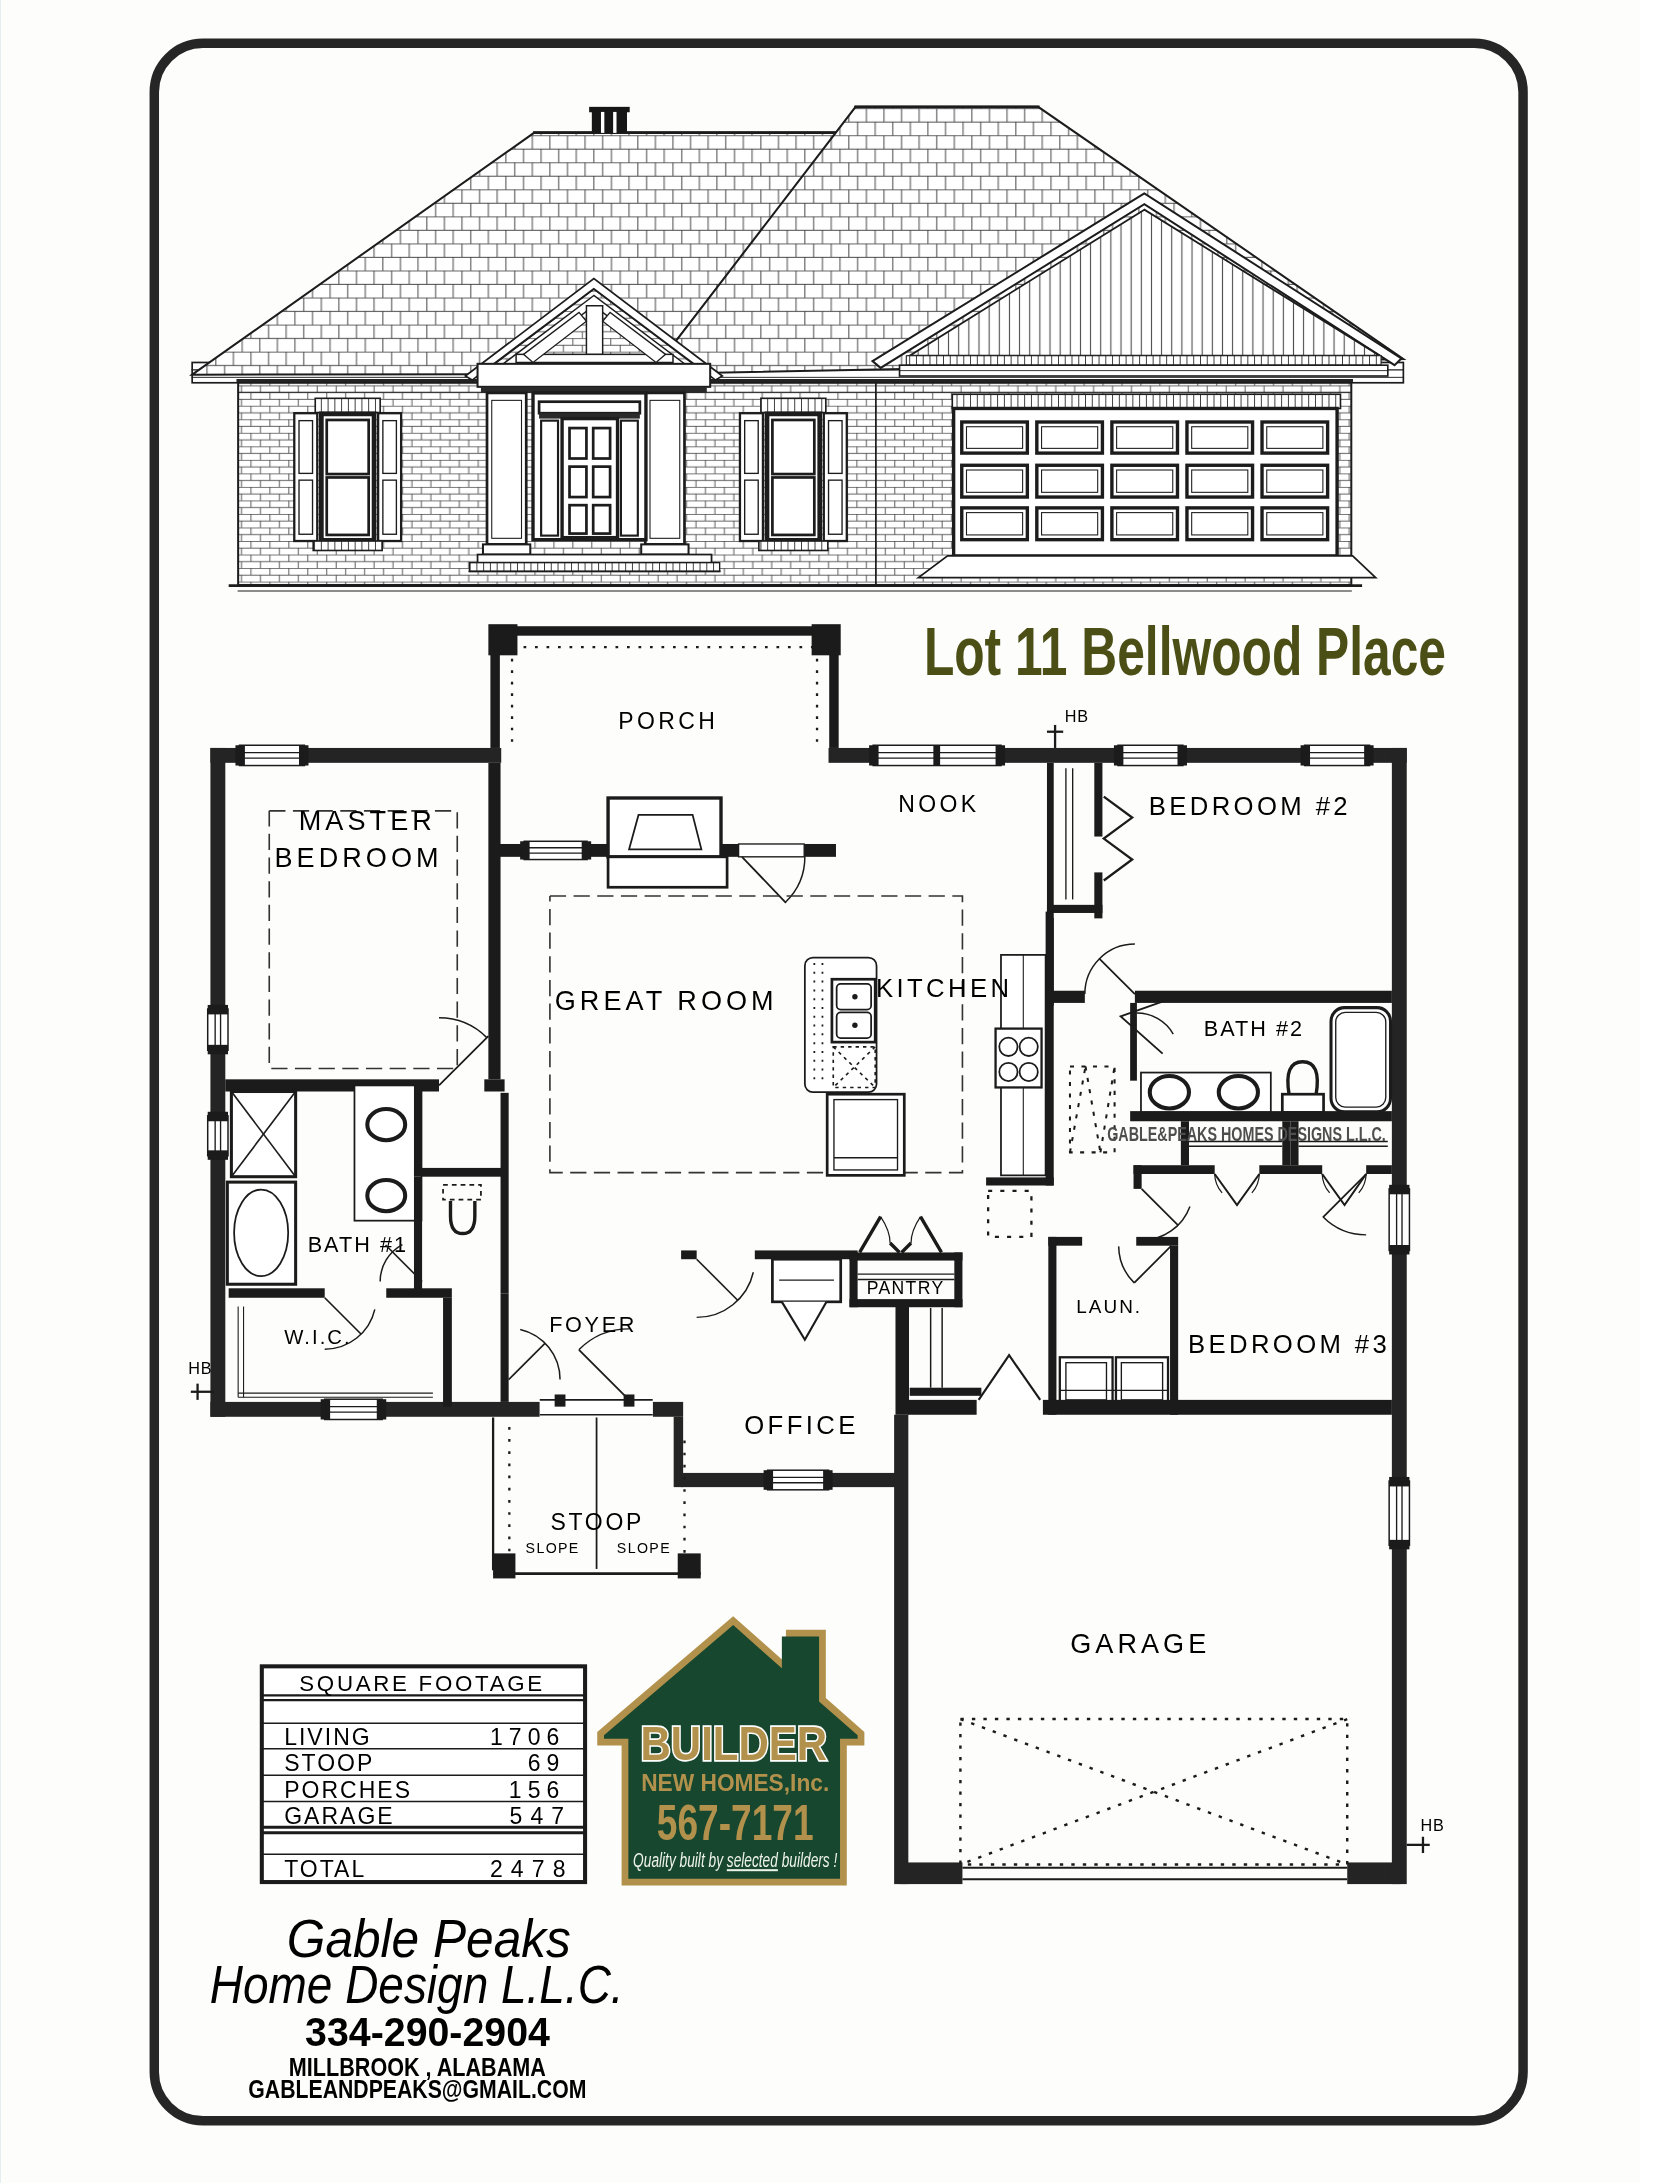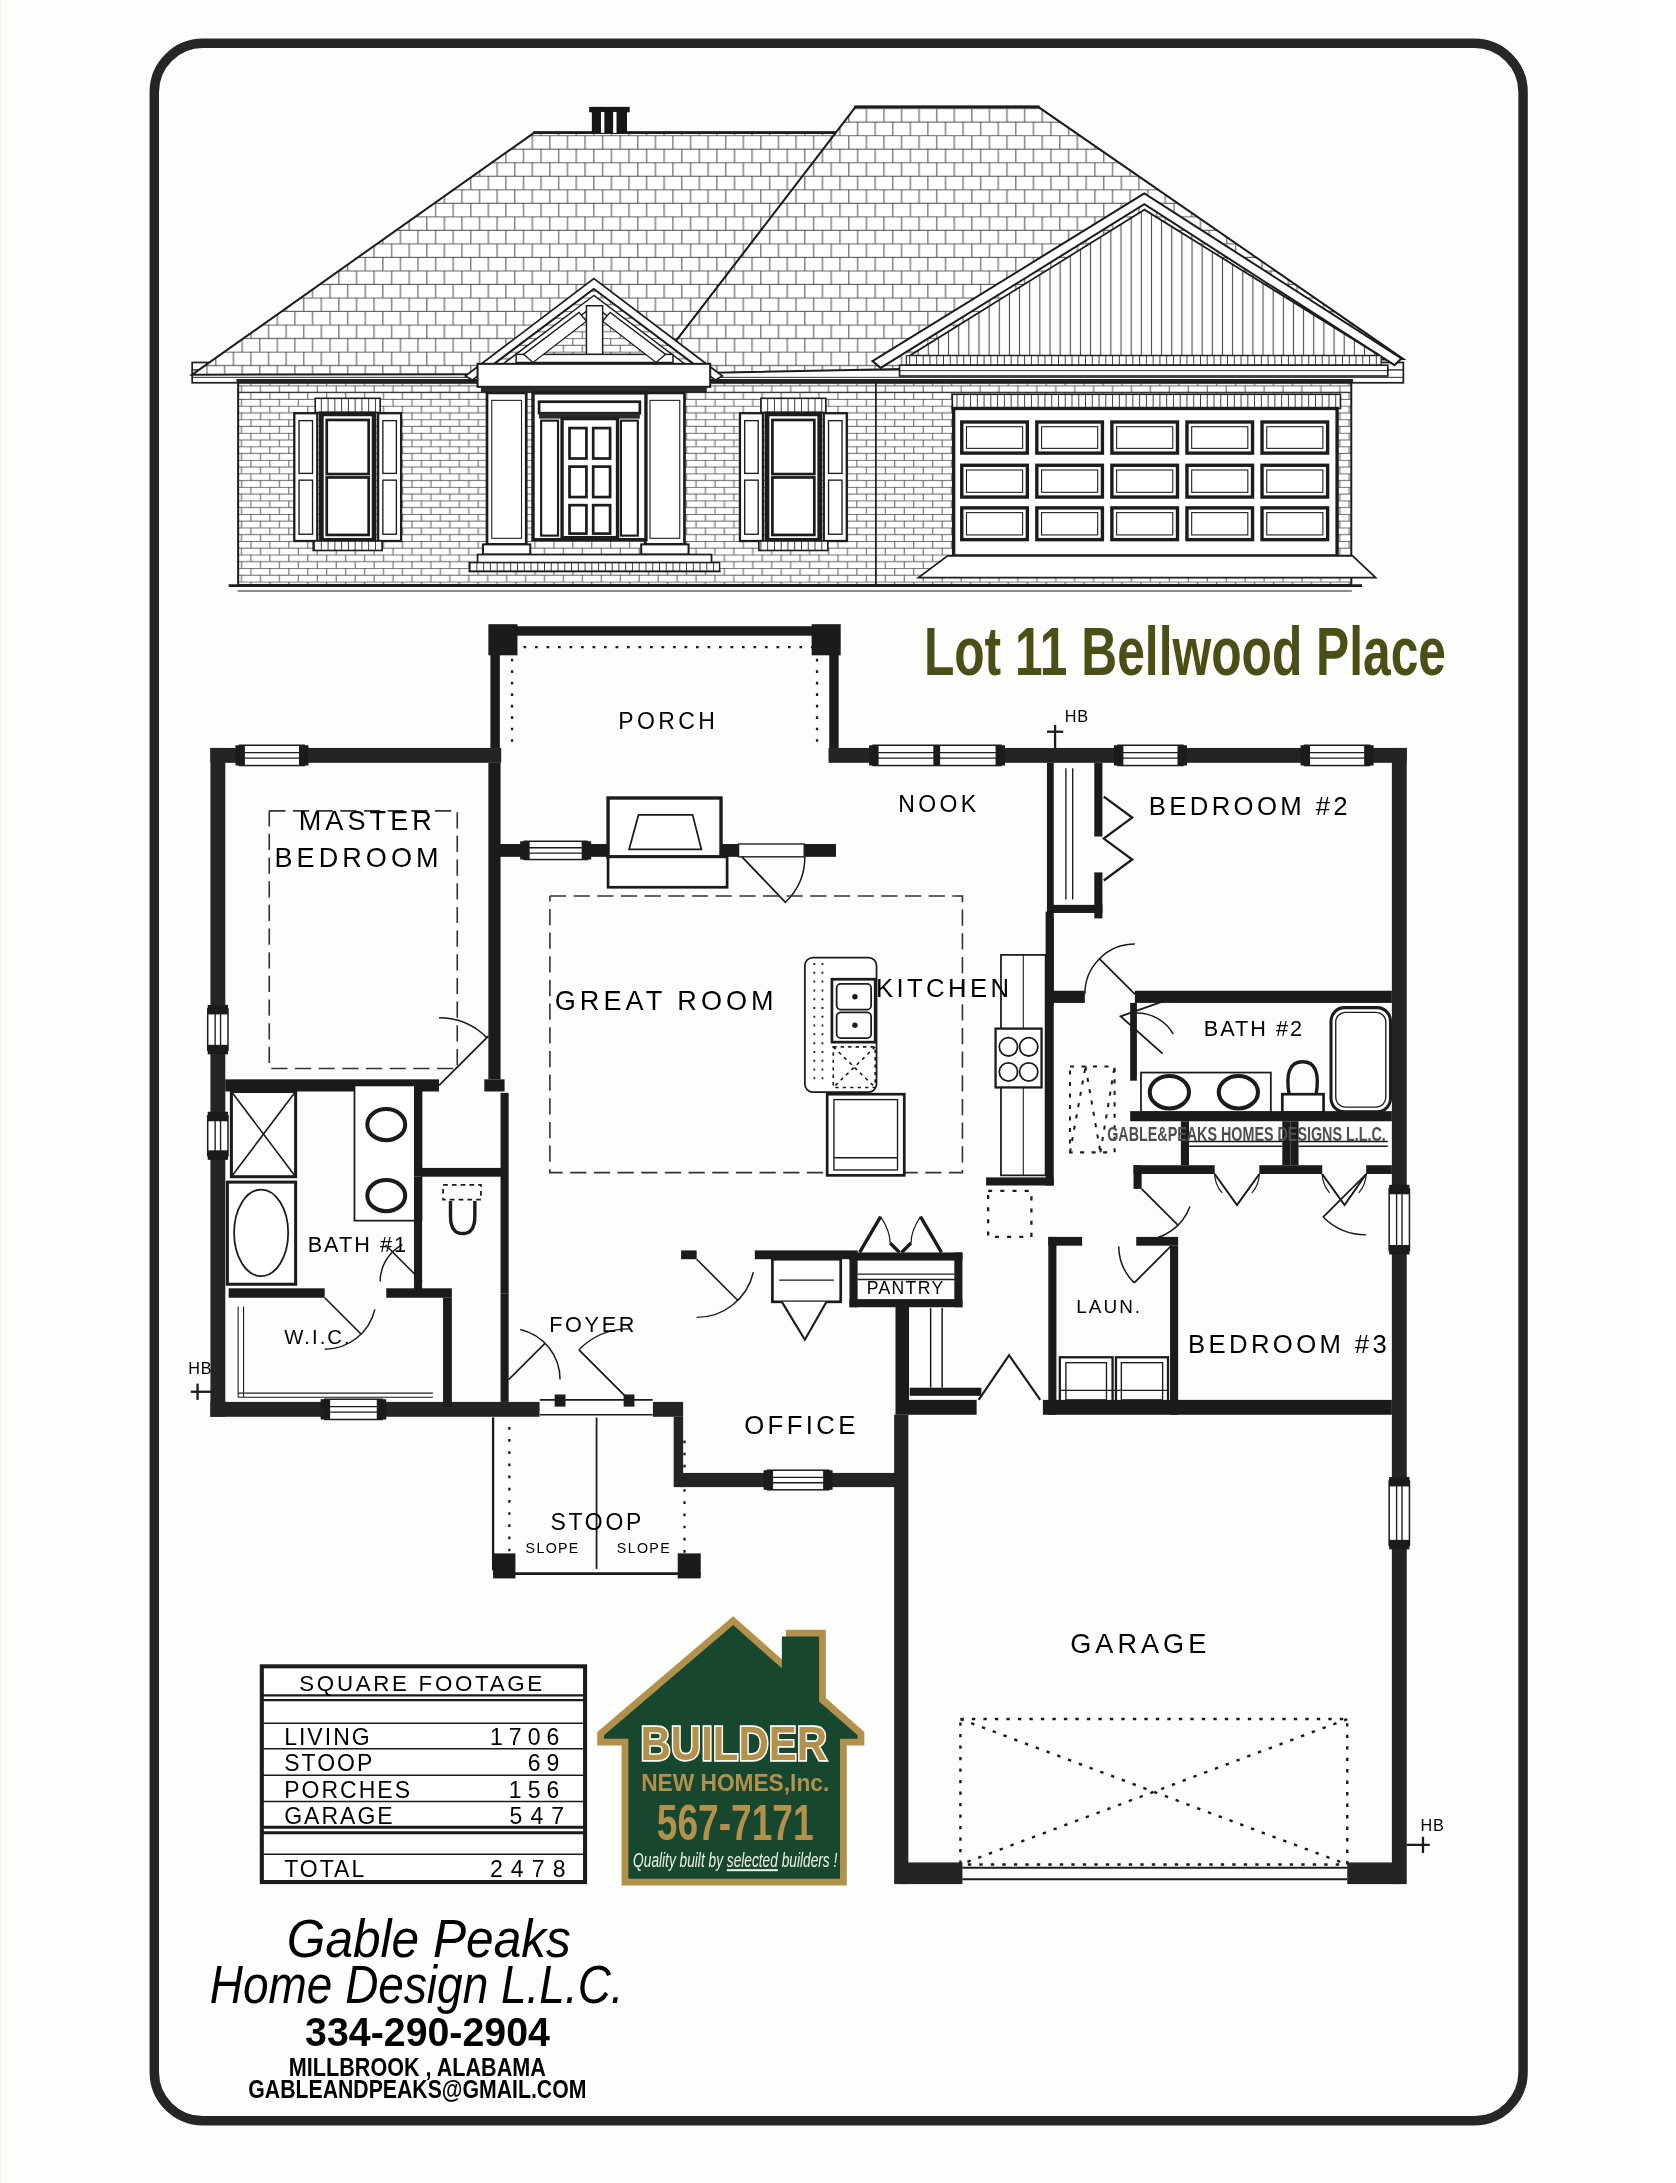--- a/index.html
+++ b/index.html
@@ -1,15 +1,15 @@
 <!DOCTYPE html>
 <html style="font-size:10.8px"><head><meta charset="utf-8">
 <style>
 html,body{margin:0;padding:0;background:#ffffff;}
-#page{position:relative;width:1640px;height:2183px;background:#eab308;overflow:hidden;}
+#page{position:relative;width:1640px;height:2183px;background:#0369a1;overflow:hidden;}
 svg{position:absolute;top:0;left:0;}
 text{font-family:"Liberation Sans",sans-serif;}
 </style></head><body>
 <div id="page">
 <svg width="1676" height="2183" viewBox="0 0 2478 3228">
 <defs>
 <pattern id="brick" width="28" height="20" patternUnits="userSpaceOnUse">
 <rect width="28" height="20" fill="#ffffff"></rect>
 <path d="M0,0.5 H28 M0,10.5 H28 M7,0 V10 M21,10 V20" stroke="#474747" stroke-width="1.3" fill="none"></path>
 </pattern>

